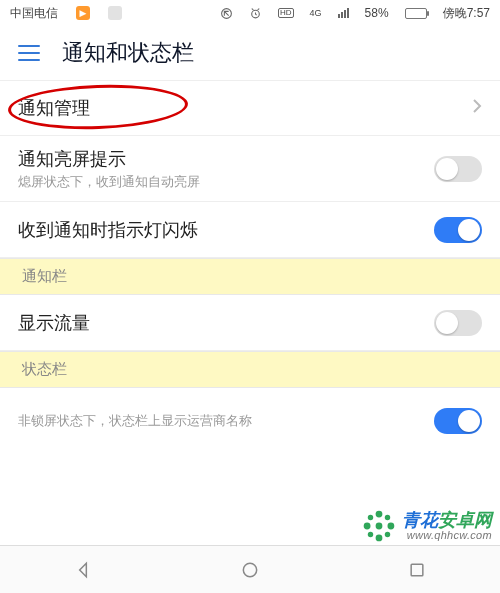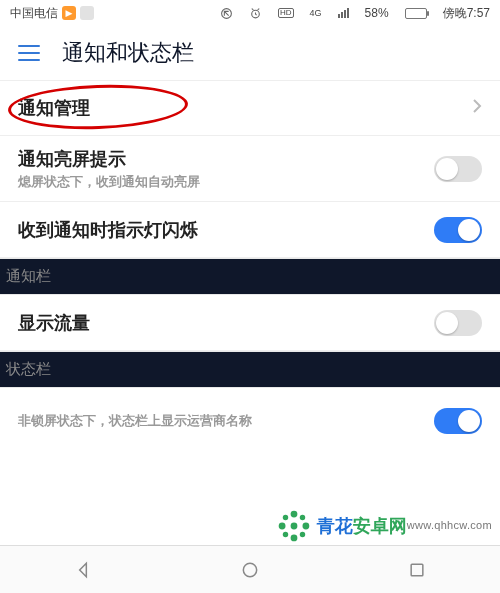--- a/index.html
+++ b/index.html
@@ -14,21 +14,21 @@
     }
     
     .status-bar {
       height: 26px;
       display: flex;
       align-items: center;
       padding: 0 10px;
       font-size: 12px;
       color: #444;
     }
-    .status-left { display: flex; align-items: center; gap: 4px; justify-content: flex-end; }
+    .status-left { display: flex; align-items: center; gap: 18px; justify-content: flex-end; }
     .status-right { margin-left: auto; display: flex; align-items: center; gap: 16px; }
     .mini-icon { display: inline-flex; align-items: center; justify-content: center; }
     .orange-box { width: 14px; height: 14px; background:#ff9a2e; border-radius:3px; display:flex; align-items:center; justify-content:center; color:#fff; font-size:9px; }
     .gray-box { width: 14px; height: 14px; background:#e2e2e2; border-radius:3px; }
     .battery {
       width: 22px; height: 11px; border:1px solid #777; border-radius:2px; position:relative;
     }
     .battery::after { content:""; position:absolute; right:-3px; top:2.5px; width:2px; height:5px; background:#777; border-radius:1px; }
     .battery .fill { height:100%; width:58%; background:#555; }
     .sig-bars { display:flex; align-items:flex-end; gap:1px; }
@@ -39,28 +39,28 @@
     .sig-bars span:nth-child(4){height:10px}
     
     .page-header {
       height: 54px; display:flex; align-items:center; padding:0 18px; gap:22px;
     }
     .hamburger { width:22px; height:16px; display:flex; flex-direction:column; justify-content:space-between; }
     .hamburger span { height:2px; background:#3478d6; border-radius:1px; }
     .page-title { font-size:22px; color:#0f172a; }
     
     .list { }
-    .section-label { background:#0f172a; color:#888; font-size:15px; padding:8px 6px; border-top:1px solid #e8e8e8; border-bottom:1px solid #e8e8e8; }
+    .section-label { background:#fef9c3; color:#888; font-size:15px; padding:8px 22px; border-top:1px solid #e8e8e8; border-bottom:1px solid #e8e8e8; }
     .row {
       display:flex; align-items:center; padding:0 18px; min-height:56px;
       border-bottom:1px solid #eee;
       position: relative;
     }
     .row.tall { min-height: 66px; }
-    .row .texts { display:flex; flex-direction:column; gap:2px;font-weight:bold; }
+    .row .texts { display:flex; flex-direction:column; gap:2px; }
     .row .title { font-size:18px; color:#222; }
     .row .subtitle { font-size:13px; color:#999; }
     .chevron { margin-left:auto; color:#bbb; font-size:18px; }
     .toggle { margin-left:auto; width:48px; height:26px; border-radius:13px; position:relative; transition: background .2s; }
     .toggle.off { background:#e0e0e0; }
     .toggle.on  { background:#2f7cf6; }
     .toggle .knob {
       position:absolute; top:2px; width:22px; height:22px; border-radius:50%; background:#fff;
       box-shadow:0 1px 2px rgba(0,0,0,.25);
     }
@@ -75,21 +75,21 @@
     }
     
     .nav-bar {
       position:absolute; bottom:0; left:0; right:0; height:48px;
       border-top:1px solid #ddd; background:#fafafa;
       display:flex; align-items:center; justify-content:space-around;
     }
     .nav-btn { width:60px; height:36px; display:flex; align-items:center; justify-content:center; }
     
     .watermark { position:absolute; right:8px; bottom:50px; display:flex; align-items:center; gap:6px; }
-    .watermark .txts { display:flex; flex-direction:row; align-items:center; line-height:1.05; }
+    .watermark .txts { display:flex; flex-direction:column; align-items:flex-end; line-height:1.05;font-style:italic; }
     .watermark .cn { font-size:18px; font-weight:600; }
     .watermark .cn .b { color:#1f6fd6; }
     .watermark .cn .g { color:#30a65a; }
     .watermark .url { font-size:11px; color:#777; letter-spacing:.3px; }
   </style>
 </head>
 <body>
 
 <div class="status-bar">
   <div class="status-left">

